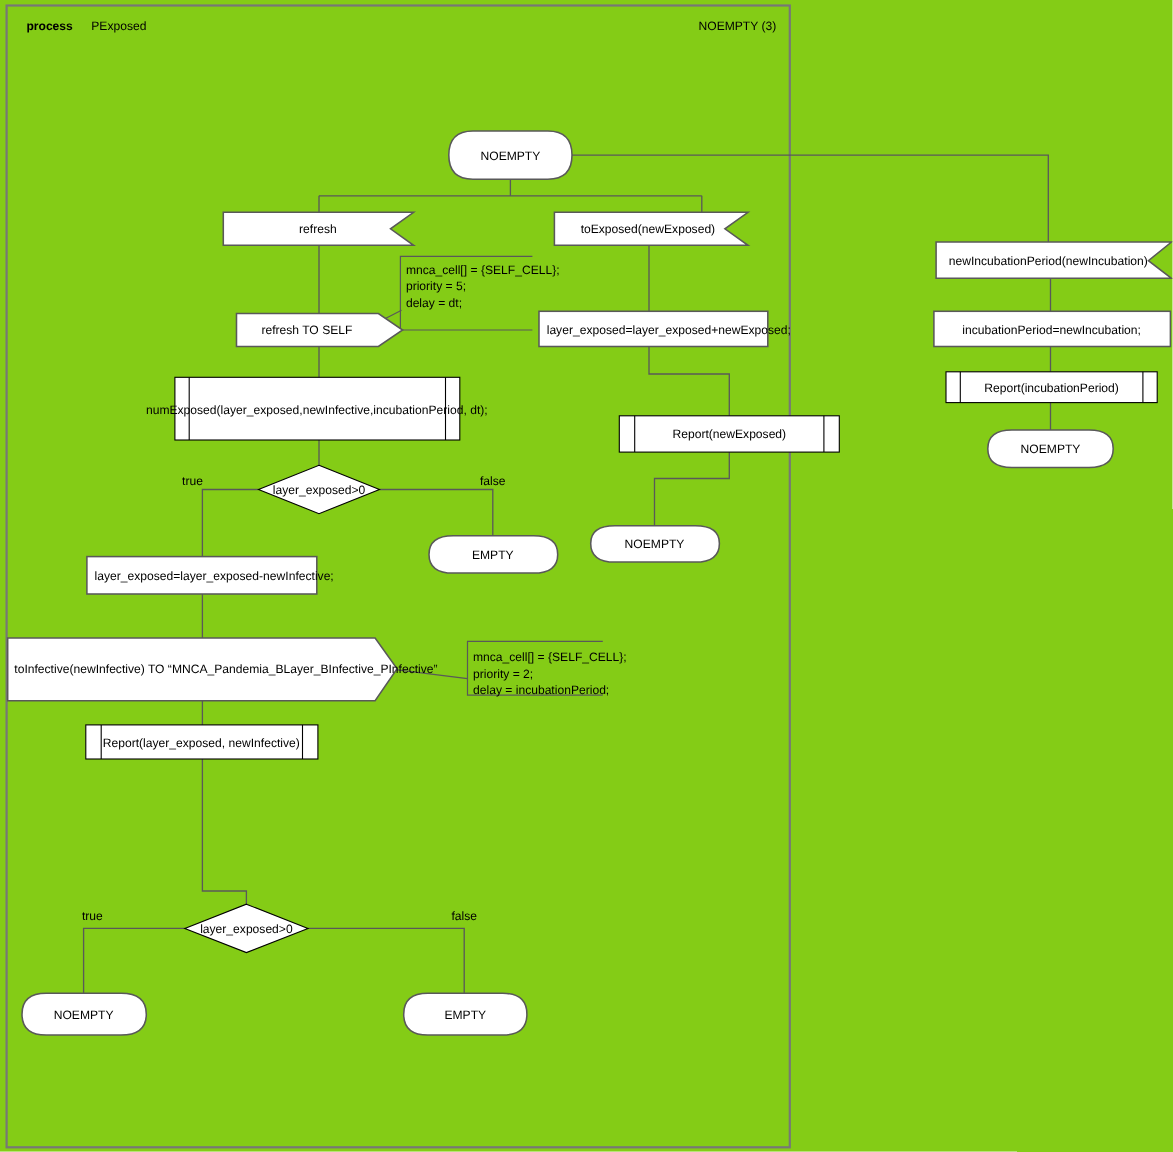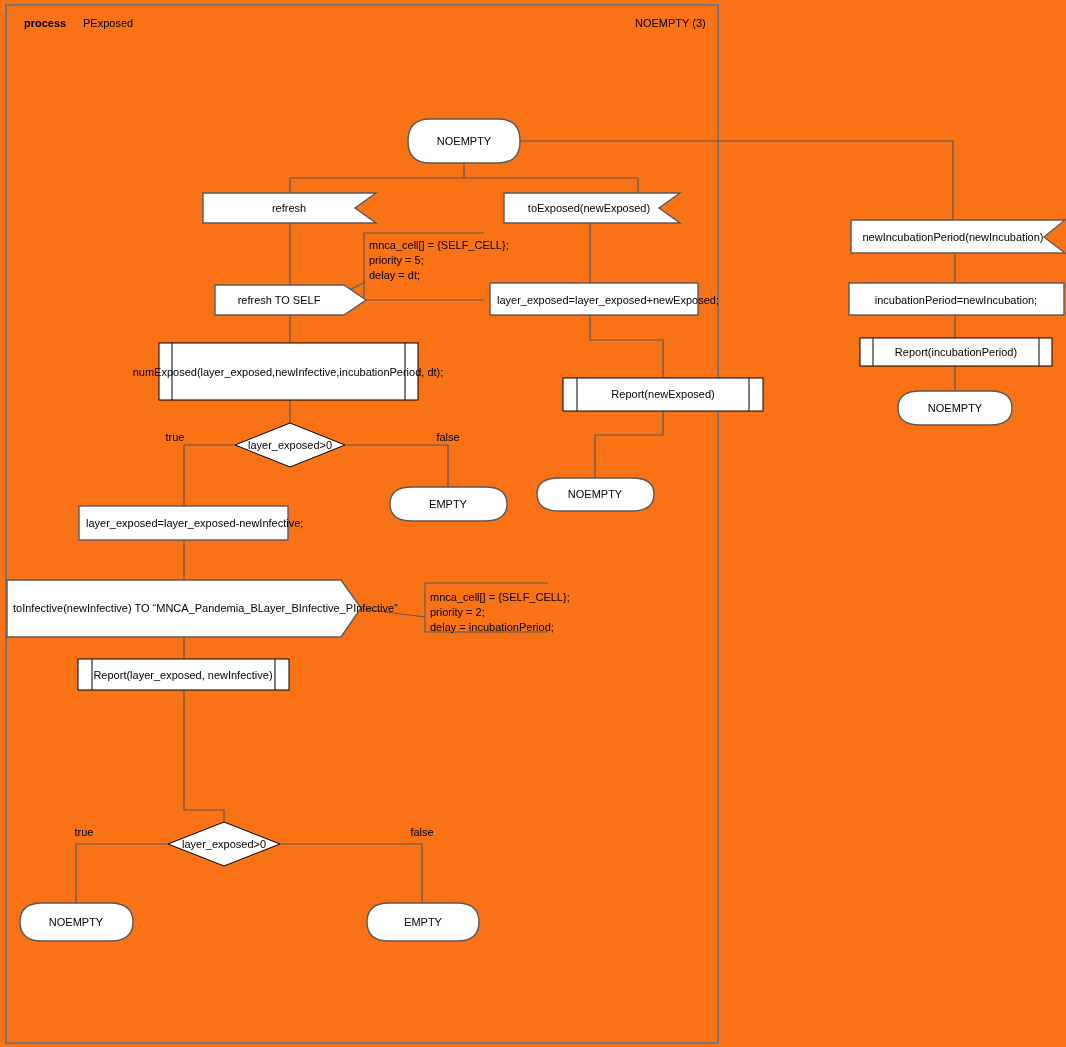--- a/index.html
+++ b/index.html
@@ -9,21 +9,21 @@
     background: #ffffff;
   }
   body {
     font-family: "Liberation Sans", sans-serif;
     color: #000000;
   }
   #canvas {
     position: relative;
     width: 1066px;
     height: 1047px;
-    background: #f97316;
+    background: #84cc16;
     overflow: hidden;
   }
   svg.diagram {
     position: absolute;
     left: 0;
     top: 0;
     width: 1066px;
     height: 1047px;
   }
   svg.diagram text {

